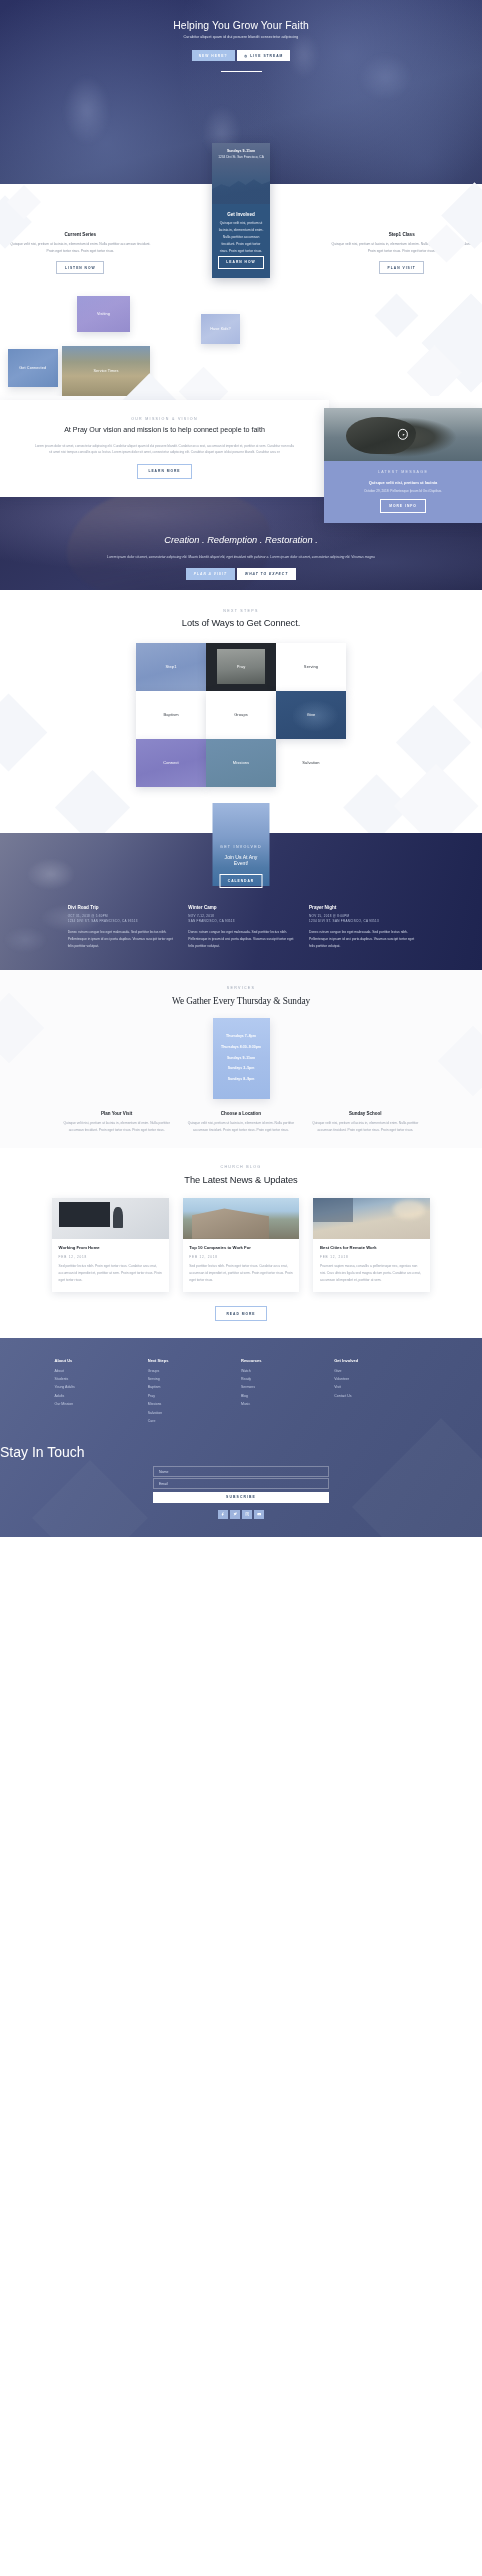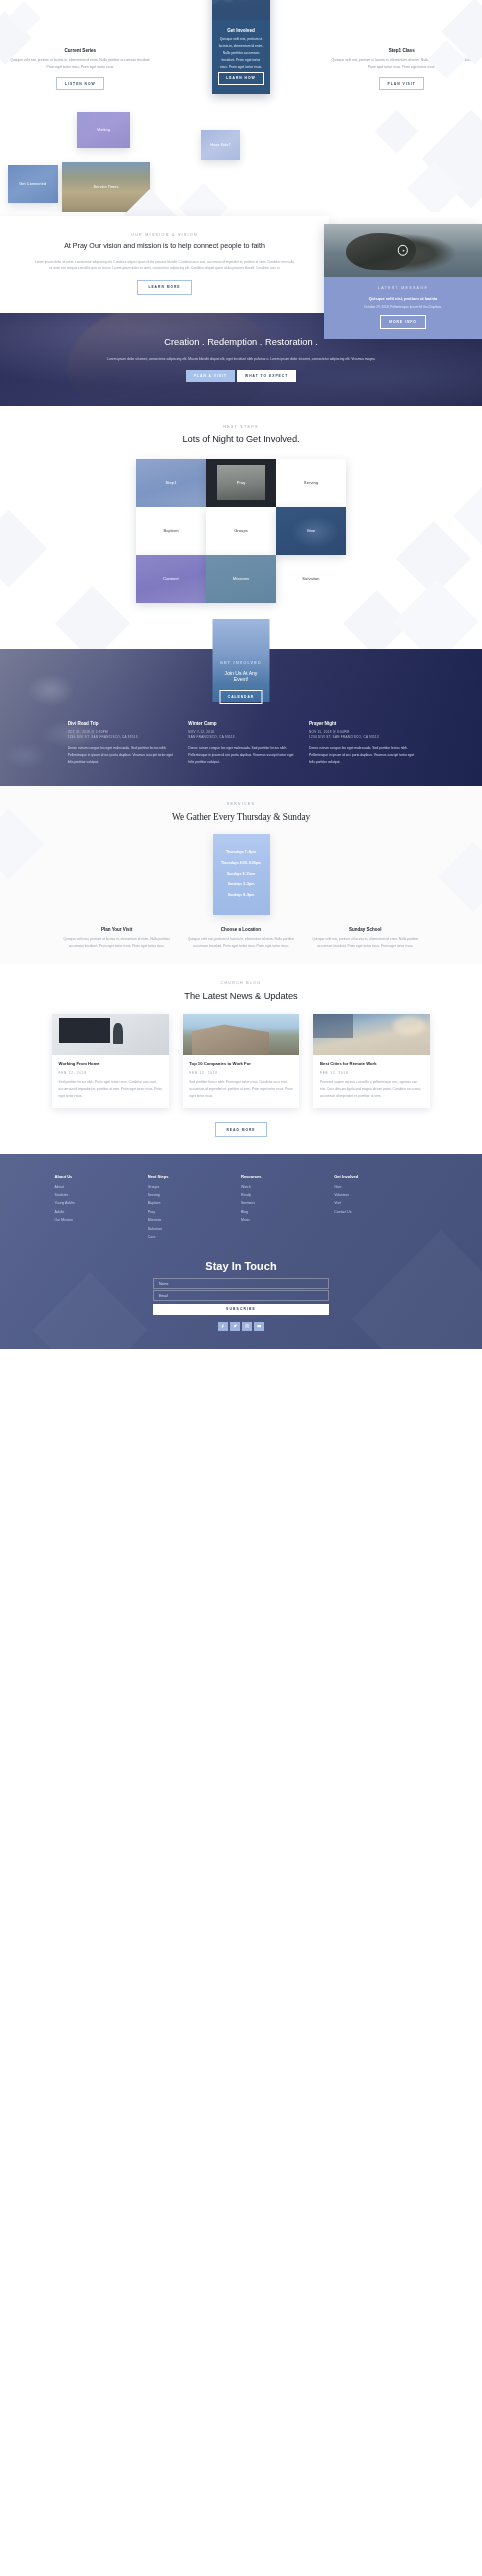--- a/index.html
+++ b/index.html
@@ -150,21 +150,21 @@
     background:
       radial-gradient(ellipse at 30% 20%, rgba(120,120,165,.55), transparent 52%),
       radial-gradient(ellipse at 78% 70%, rgba(70,76,120,.6), transparent 50%),
       linear-gradient(150deg,#2a2d55 0%,#343864 40%,#2e3158 72%,#23264a 100%);
   }
   .creation:before{
     content:""; position:absolute; left:14%; top:-10%; width:42%; height:125%;
     background:linear-gradient(170deg, rgba(120,108,120,.48), rgba(60,58,92,.35) 55%, rgba(40,42,74,.25));
     border-radius:50% 45% 40% 55%/60% 40% 55% 45%; filter:blur(1.6px);
   }
-  .creation-inner { position:relative; z-index:3; padding-top:23px; }
+  .creation-inner { position:relative; z-index:3; padding-top:37px;font-style:italic; }
   .creation-h { font-size:9.3px; color:#fff; font-weight:400; line-height:1.5; }
   .creation-p { font-size:3.3px; color:#d5dbea; line-height:2.05; margin-top:5.5px; }
   .creation-btns { margin-top:7.7px; display:flex; gap:2.7px; justify-content:center; }
 
   
   .involved { position:relative; background:#fff; padding:18.6px 0 16.4px; }
   .grid3 { display:grid; grid-template-columns:repeat(3,70px); justify-content:center; margin-top:14.2px; position:relative; z-index:3; }
   .gcell {
     height:48px; display:flex; align-items:center; justify-content:center;
     font-size:4px; letter-spacing:0.1px; position:relative;
@@ -262,21 +262,21 @@
     background:rgba(255,255,255,.035); transform:rotate(45deg);
   }
   .footer:after{
     content:""; position:absolute; left:49px; bottom:-22px; width:82px; height:82px;
     background:rgba(255,255,255,.03); transform:rotate(45deg);
   }
   .f-cols { display:flex; width:373px; margin:0 auto; position:relative; z-index:3; }
   .f-col { flex:1; }
   .f-h { font-size:4px; font-weight:700; color:#fff; margin-bottom:6px; }
   .f-link { font-size:3.5px; color:#c2cbe2; margin-bottom:4.4px; display:block; }
-  .stay-h { font-size:11px; color:#fff; font-weight:700; text-align:center; margin-top:16.4px; position:relative; z-index:3; }
+  .stay-h { font-size:14px; color:#fff; font-weight:400; margin-top:16.4px; position:relative; z-index:3; }
   .form { width:176px; margin:6.6px auto 0; position:relative; z-index:3; }
   .field {
     width:100%; height:11px; border:0.5px solid rgba(255,255,255,.3);
     background:transparent; color:#e6ebf7; font-size:3.5px; padding:0 5px;
     font-family:"Liberation Sans", sans-serif; display:block; margin-bottom:1.1px;
   }
   .field::placeholder { color:#d3dbee; }
   .sub-btn {
     width:100%; height:11px; background:#fff; border:none; color:#2f4665;
     font-size:3.4px; letter-spacing:1.1px; font-weight:700; cursor:pointer;
@@ -284,20 +284,34 @@
   }
   .socials { display:flex; gap:2.7px; justify-content:center; margin-top:6.6px; position:relative; z-index:3; }
   .soc { width:9.3px;height:9.3px;background:#9db3dd;display:flex;align-items:center;justify-content:center; }
   .soc svg { width:4.4px;height:4.4px;fill:#fff; }
 </style>
 </head>
 <body>
 
 <div class="page">
 
+  <section class="hero">
+    <div class="hero-inner">
+      <h1 class="hero-title">Helping You Grow Your Faith</h1>
+      <p class="hero-sub">Curabitur aliquet quam id dui posuere blandit consectetur adipiscing</p>
+      <div class="hero-btns">
+        <a class="btn btn-solid-light">NEW HERE?</a>
+        <a class="btn btn-solid-white">
+          <span>◎</span>
+          <span>LIVE STREAM</span>
+        </a>
+      </div>
+      <div class="hero-rule"></div>
+    </div>
+  </section>
 
   <section class="promo">
     <div class="dmd" style="left:-14.2px;top:18.6px;width:38px;height:38px;"></div>
     <div class="dmd" style="left:12px;top:5.5px;width:24px;height:24px;background:#f7f8fb;"></div>
     <div class="dmd" style="right:-16.4px;top:7.7px;width:47px;height:47px;"></div>
     <div class="dmd" style="right:22px;top:46px;width:27px;height:27px;background:#f7f8fb;"></div>
 
     <div class="promo-center-card">
       <div class="promo-card-photo">
         <div class="meta">
@@ -380,21 +394,21 @@
         <a class="btn btn-solid-white">WHAT TO EXPECT</a>
       </div>
     </div>
   </section>
 
   <section class="involved">
     <div class="dmd" style="left:-18.6px;top:115px;width:55px;height:55px;"></div>
     <div class="dmd" style="right:22px;top:126px;width:53px;height:53px;"></div>
     <div class="dmd" style="right:-24px;top:88px;width:44px;height:44px;background:#f7f8fb;"></div>
     <div class="eyebrow">NEXT STEPS</div>
-    <h2 class="h2" style="margin-top:5.5px;">Lots of Night to Get Involved.</h2>
+    <h2 class="h2" style="margin-top:5.5px;">Lots of Ways to Get Connect.</h2>
     <div class="grid3">
       <div class="gcell g-step1 shadow">
           <span style="position:relative;z-index:2">Step1</span>
         </div>
       <div class="gcell g-pray shadow">
           <span style="position:relative;z-index:2">Pray</span>
         </div>
       <div class="gcell g-serving light shadow">
           <span>Serving</span>
         </div>

